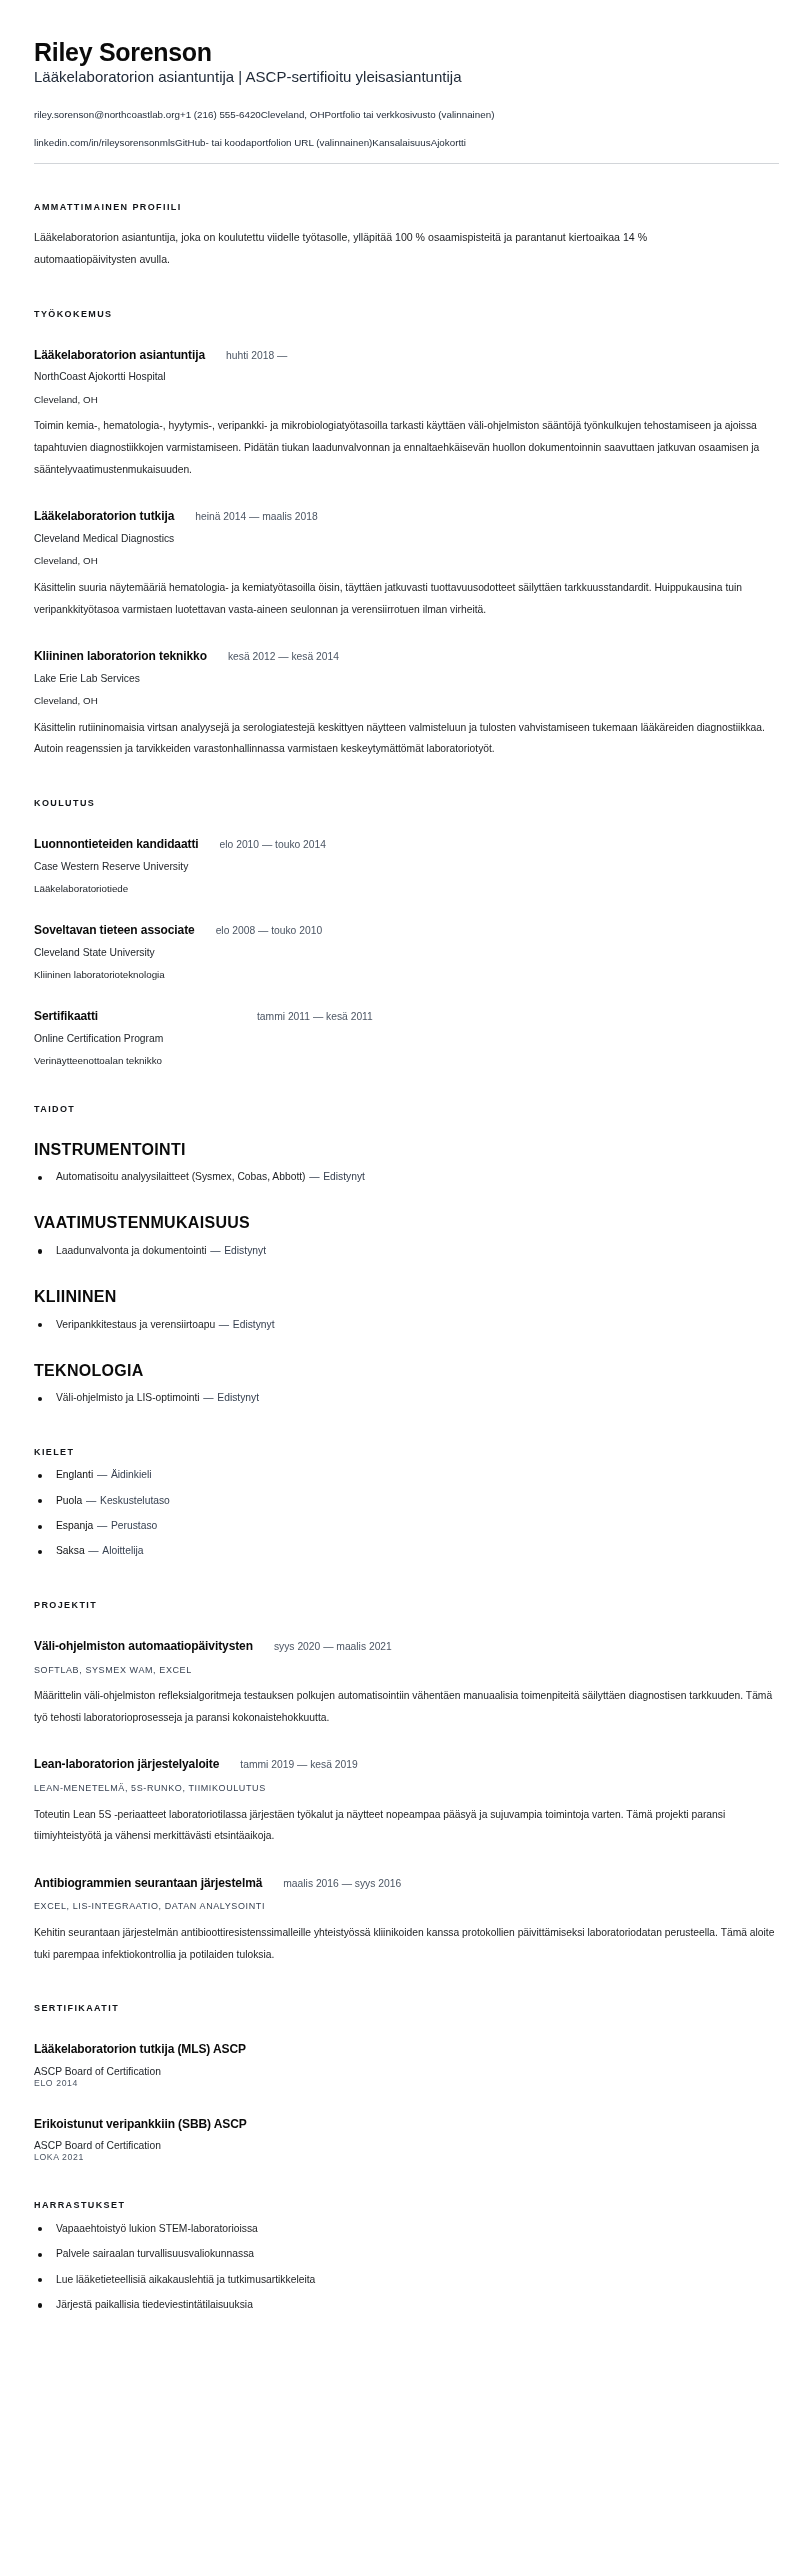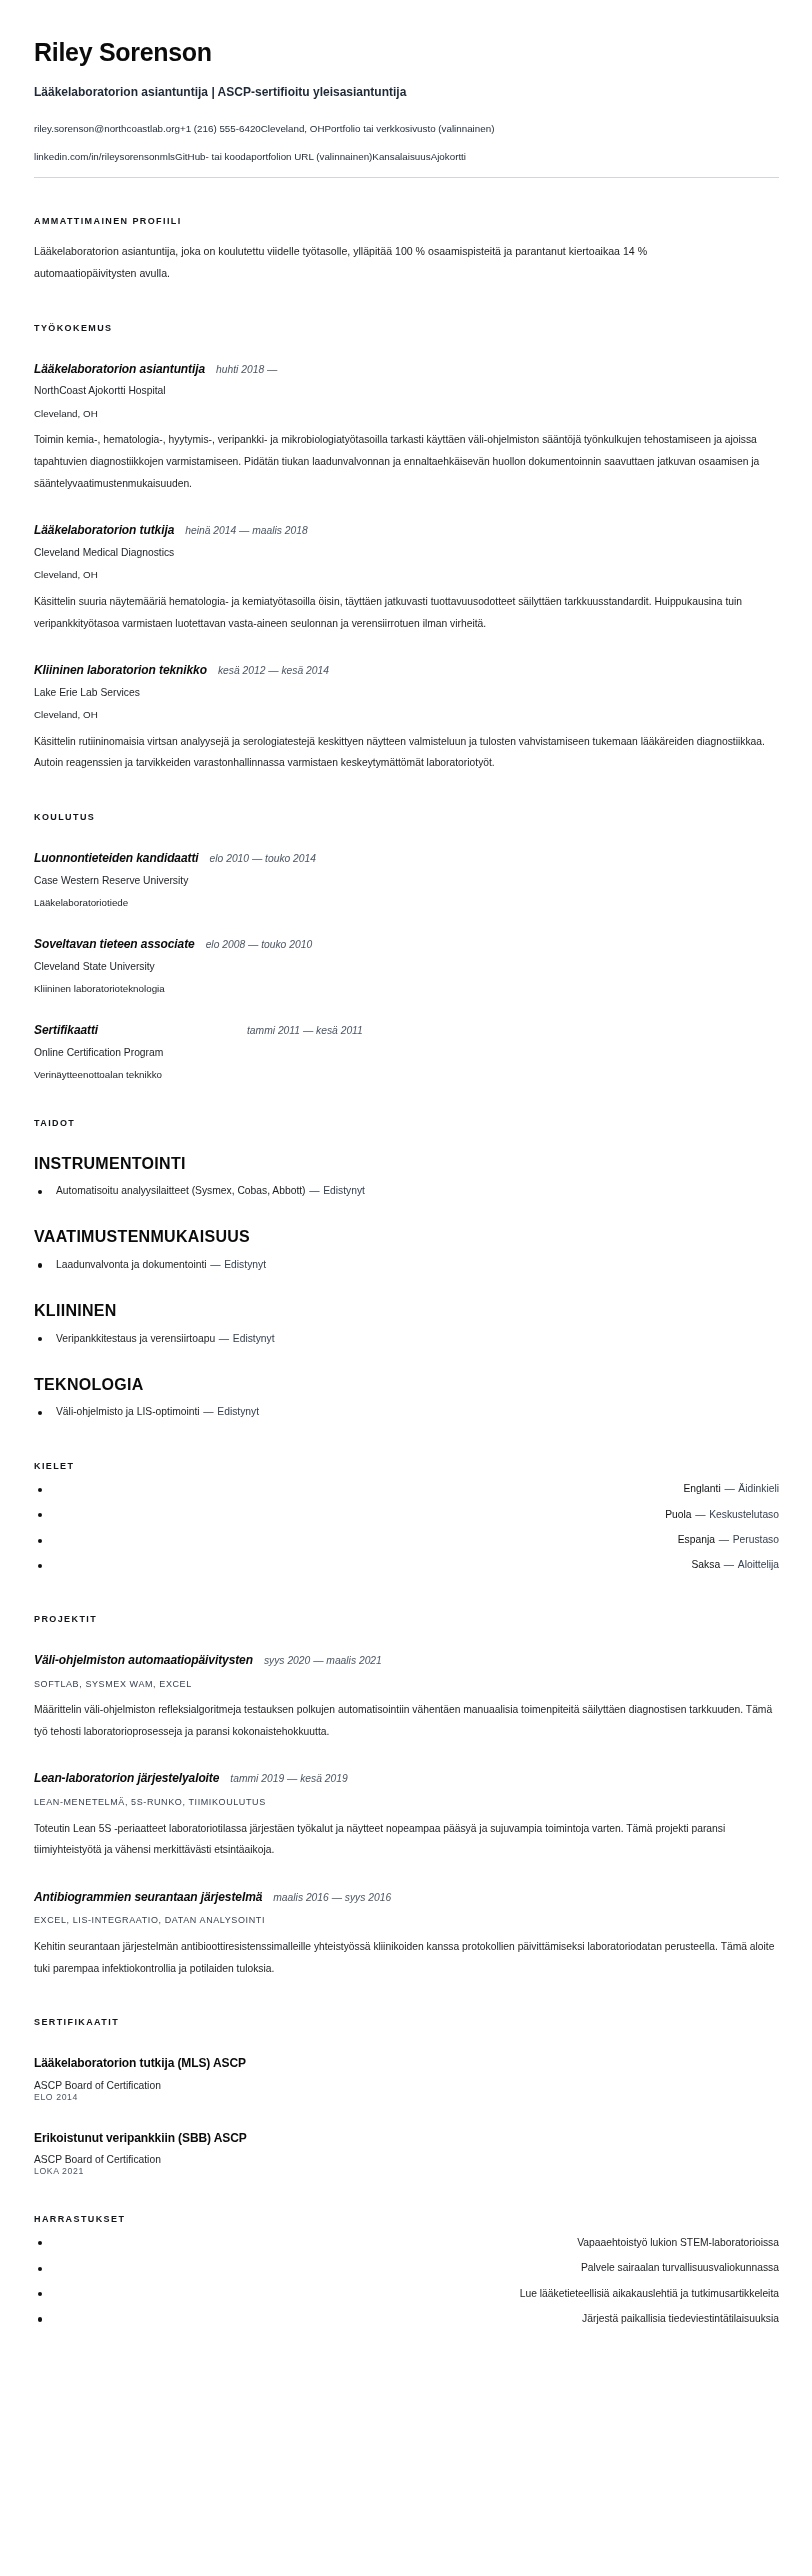--- a/index.html
+++ b/index.html
@@ -7,41 +7,41 @@
   body {
     width:813px; min-height:2576px;
     font-family:"Liberation Sans", sans-serif;
     color:#1a1a1a;
     -webkit-font-smoothing:antialiased;
   }
   .page { padding:39px 34px 48px 34px; }
 
   
   .name { font-size:25px; font-weight:700; color:#0b0b0b; letter-spacing:-0.3px; line-height:1.1; }
-  .subtitle { margin-top:18px; font-size:12px; color:#1f2937;font-weight:bold; }
+  .subtitle { margin-top:1px; font-size:15px; color:#1f2937; }
   .contact-row { font-size:9.8px; color:#1f2937; line-height:1.5; }
   .contact-row.first { margin-top:23px; }
   .contact-row.second { margin-top:13.8px; }
   .contact-row span { white-space:pre-wrap; }
   .divider { margin-top:12.7px; border:none; border-top:1.1px solid #d2d5d9; }
 
   
   .section { margin-top:38px; }
   .section-heading {
     font-size:9px; font-weight:700; letter-spacing:1.4px;
     color:#111418; text-transform:uppercase;
   }
   .para {
     margin-top:15px; font-size:10.6px; line-height:2.05; color:#1c1e21;
   }
   .para.profile { max-width:704px; }
 
   
   .entry { margin-top:29px; }
-  .entry-head { display:flex; align-items:baseline; gap:11px;font-style:italic; }
+  .entry-head { display:flex; align-items:baseline; gap:21px; }
   .entry-title { font-size:12px; font-weight:700; color:#0b0b0b; letter-spacing:-0.1px; }
   .entry-title.wide-title { min-width:202px; }
   .entry-dates { font-size:10.3px; color:#4b5563; }
   .entry-line1 { margin-top:9.5px; font-size:10.3px; color:#22262b; }
   .entry-line2 { margin-top:11.6px; font-size:9.8px; color:#22262b; }
   .entry-desc { margin-top:10.6px; font-size:10.3px; line-height:2.1; color:#1c1e21; }
   .entry-tags { margin-top:11.6px; font-size:9px; letter-spacing:0.6px; color:#374151; text-transform:uppercase; }
   .entry-certdate { margin-top:1px; font-size:8.7px; letter-spacing:0.6px; color:#4b5563; text-transform:uppercase; }
 
   
@@ -56,21 +56,21 @@
     font-size:10.3px; line-height:2.0; color:#1c1e21;
     margin-bottom:4.8px;
   }
   ul.dotted li .dot {
     position:absolute; left:4.2px; top:8.5px;
     width:4.2px; height:4.2px; border-radius:50%; background:#111;
   }
   .lvl-sep { margin:0 3.7px; color:#374151; }
   .lvl { color:#374151; }
   .lang-name { color:#0f1113; font-weight:500; }
-  .standalone-list { margin-top:13.8px;text-align:right; }
+  .standalone-list { margin-top:13.8px; }
 </style>
 </head>
 <body>
 
 <div class="page">
 
   <header>
     <h1 class="name">Riley Sorenson</h1>
     <p class="subtitle">Lääkelaboratorion asiantuntija | ASCP-sertifioitu yleisasiantuntija</p>
     <p class="contact-row first"><span>riley.sorenson@northcoastlab.org</span><span>+1 (216) 555-6420</span><span>Cleveland, OH</span><span>Portfolio tai verkkosivusto (valinnainen)</span></p>

